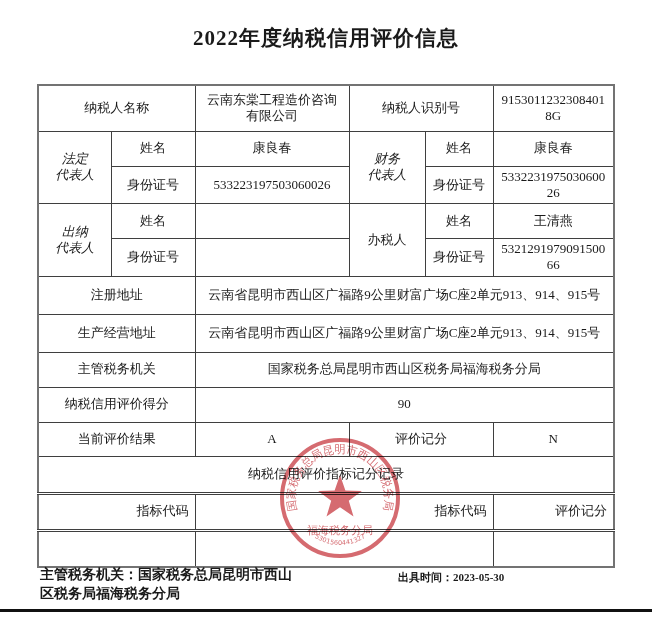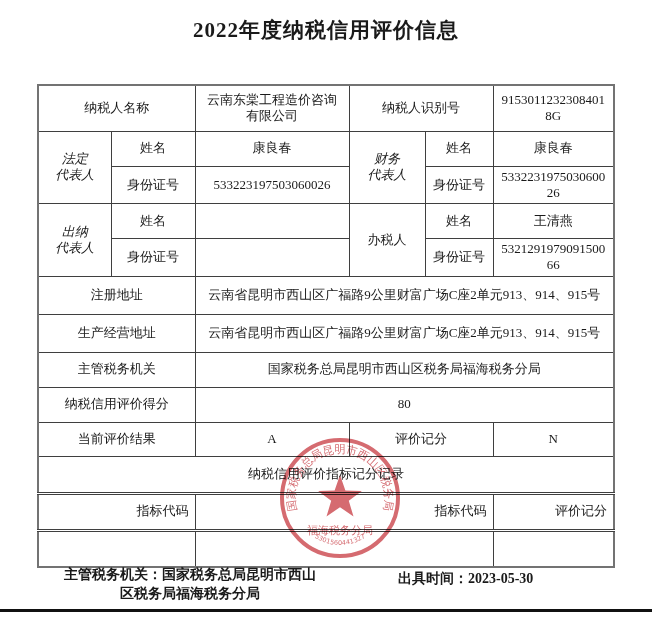--- a/index.html
+++ b/index.html
@@ -5,21 +5,21 @@
   html,body{margin:0;padding:0;background:#ffffff;}
   .page{
     position:relative;
     width:652px;height:620px;
     background:#ffffff;
     font-family:"Liberation Serif","DejaVu Serif",serif;
     color:#1a1a1a;
     overflow:hidden;
   }
   .doc-title{
-    position:absolute;top:16px;left:0;width:652px;
+    position:absolute;top:24px;left:0;width:652px;
     text-align:center;
     font-size:21px;font-weight:bold;
     letter-spacing:1px;
   }
   table.info{
     position:absolute;left:37px;top:84px;
     border-collapse:collapse;
     table-layout:fixed;
     width:576px;
   }
@@ -32,28 +32,28 @@
     padding:2px 6px;
     overflow:hidden;
   }
   table.info{border:2px solid #737373;}
   td.pre{white-space:pre-line;font-style:italic;}
   td.break{word-break:break-all;margin-left:38px;}
   tr.dbl td{border-top:3px double #3f3f3f;text-align:right;}
   .footer-authority{
     position:absolute;left:40px;top:566px;width:300px;
     font-size:14px;font-weight:bold;
-    text-align:center;
+    text-align:left;
     white-space:pre-line;
     line-height:1.35;
     font-family:Liberation Mono, monospace;
   }
   .footer-date{
     position:absolute;left:398px;top:570px;
-    font-size:14px;font-weight:bold;
+    font-size:11px;font-weight:bold;
   }
   .bottom-rule{
     position:absolute;left:0;top:609px;width:652px;height:3px;
     background:#111111;
   }
   .seal{
     position:absolute;left:272px;top:430px;width:136px;height:136px;
     mix-blend-mode:multiply;
     pointer-events:none;
   }
@@ -119,21 +119,21 @@
     <tr style="height:38px">
       <td colspan="2">生产经营地址</td>
       <td colspan="4">云南省昆明市西山区广福路9公里财富广场C座2单元913、914、915号</td>
     </tr>
     <tr style="height:35px">
       <td colspan="2">主管税务机关</td>
       <td colspan="4">国家税务总局昆明市西山区税务局福海税务分局</td>
     </tr>
     <tr style="height:35px">
       <td colspan="2">纳税信用评价得分</td>
-      <td colspan="4">80</td>
+      <td colspan="4">90</td>
     </tr>
     <tr style="height:34px">
       <td colspan="2">当前评价结果</td>
       <td>A</td>
       <td colspan="2">评价记分</td>
       <td>N</td>
     </tr>
     <tr style="height:37px">
       <td colspan="6">纳税信用评价指标记分记录</td>
     </tr>

